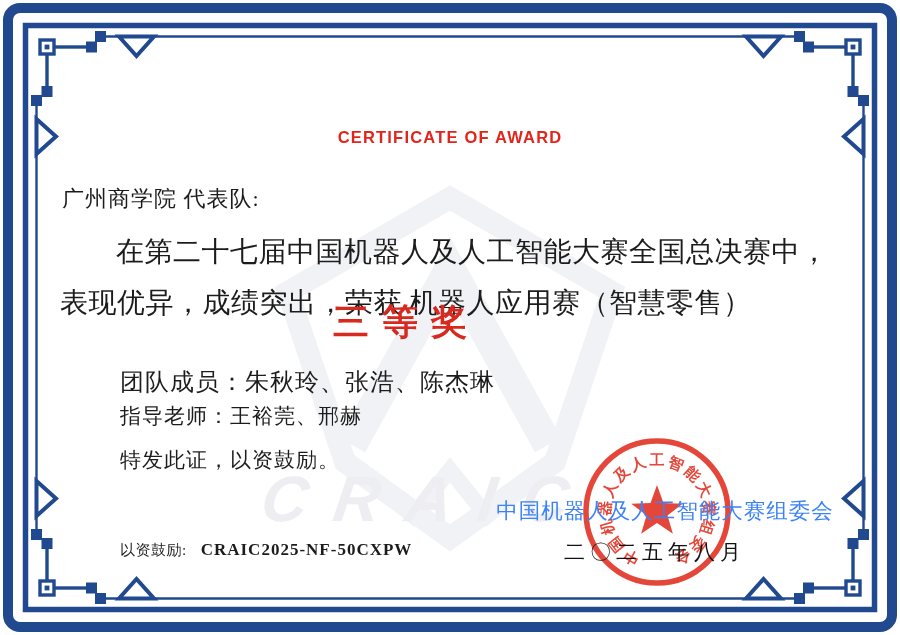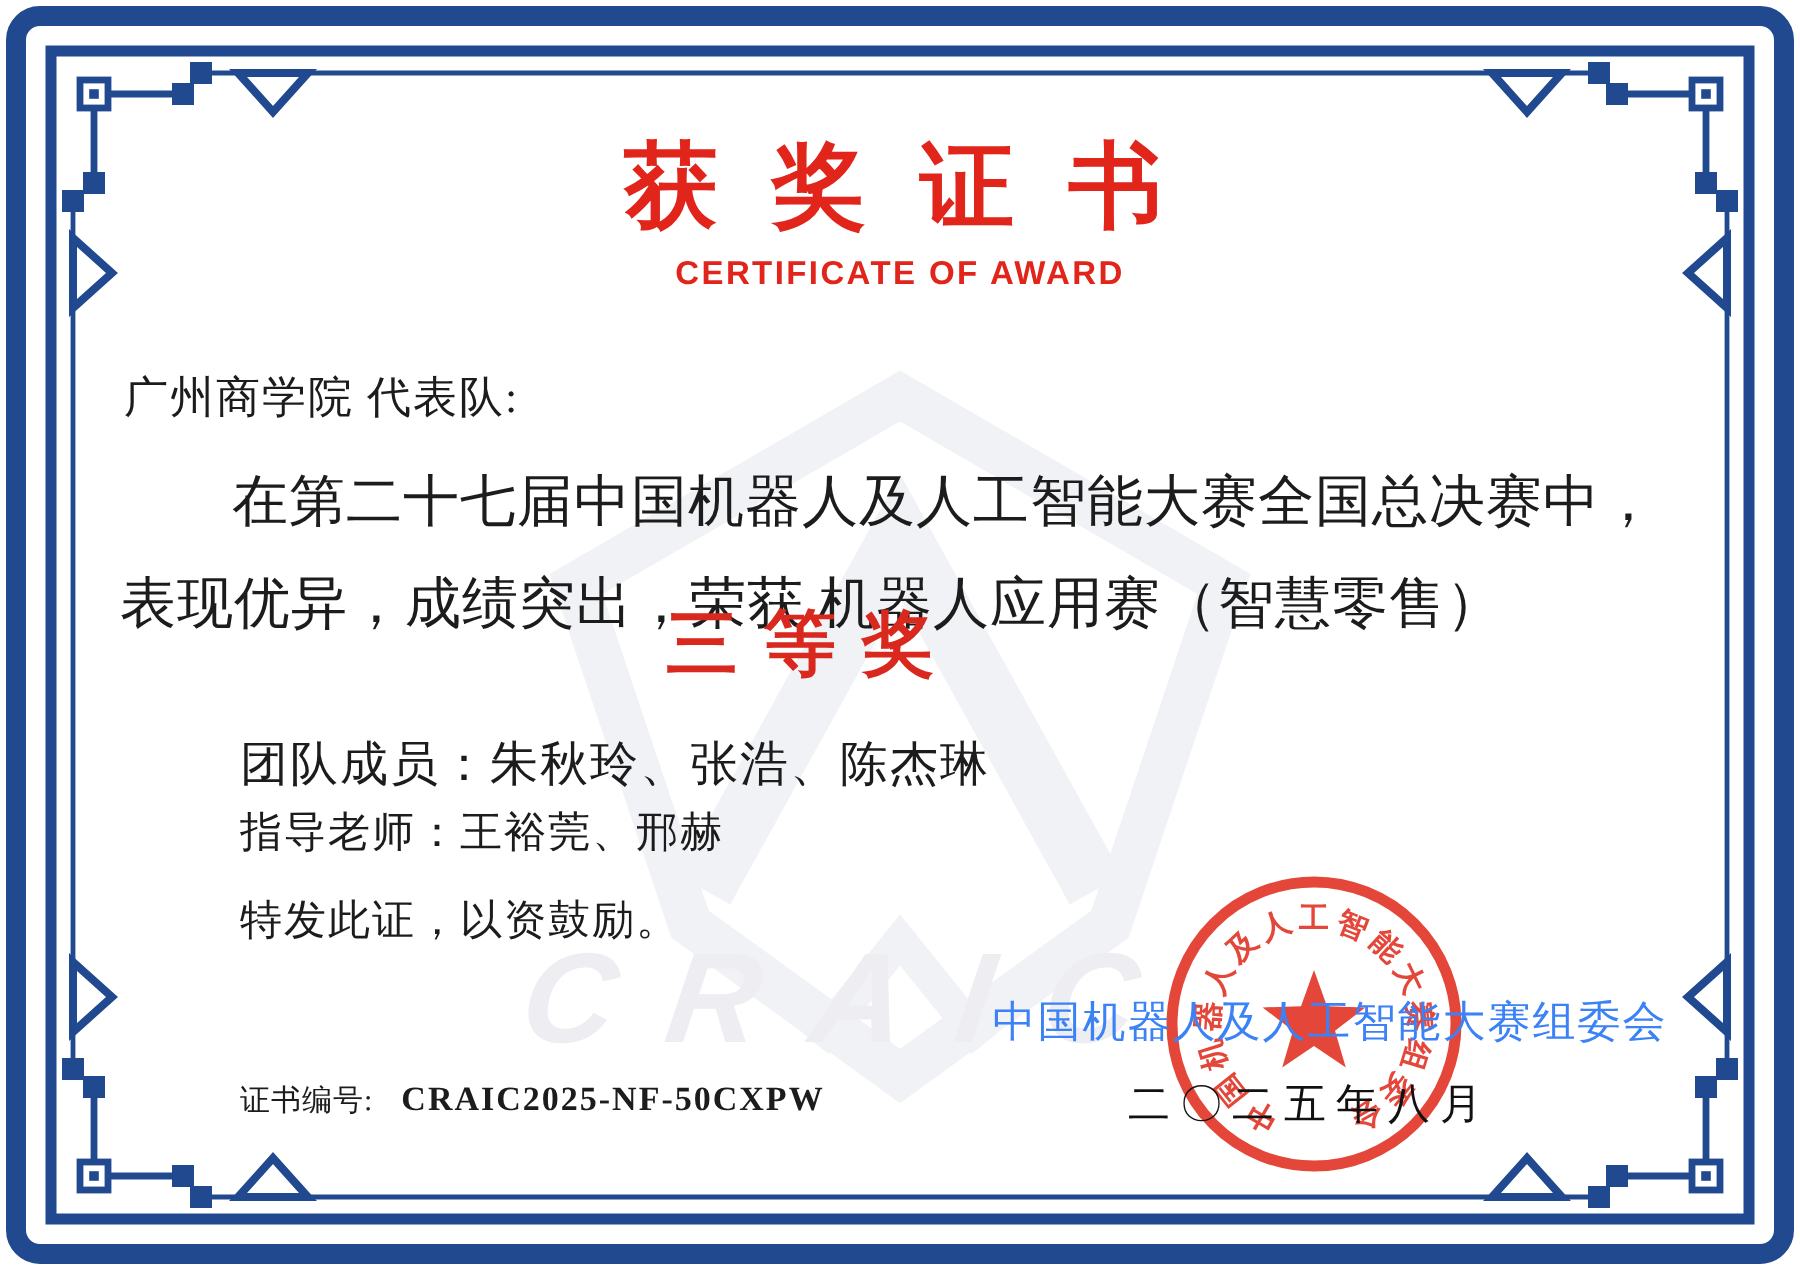--- a/index.html
+++ b/index.html
@@ -111,40 +111,39 @@
       <text transform="translate(80.0 28.0) rotate(0.0)" text-anchor="middle" dominant-baseline="central" fill="#e23a2c" font-size="15" font-weight="bold">工</text>
       <text transform="translate(99.0 31.6) rotate(21.4)" text-anchor="middle" dominant-baseline="central" fill="#e23a2c" font-size="15" font-weight="bold">智</text>
       <text transform="translate(115.4 41.9) rotate(42.9)" text-anchor="middle" dominant-baseline="central" fill="#e23a2c" font-size="15" font-weight="bold">能</text>
       <text transform="translate(126.9 57.4) rotate(64.3)" text-anchor="middle" dominant-baseline="central" fill="#e23a2c" font-size="15" font-weight="bold">大</text>
       <text transform="translate(131.9 76.1) rotate(85.7)" text-anchor="middle" dominant-baseline="central" fill="#e23a2c" font-size="15" font-weight="bold">赛</text>
       <text transform="translate(129.7 95.3) rotate(107.1)" text-anchor="middle" dominant-baseline="central" fill="#e23a2c" font-size="15" font-weight="bold">组</text>
       <text transform="translate(120.7 112.4) rotate(128.6)" text-anchor="middle" dominant-baseline="central" fill="#e23a2c" font-size="15" font-weight="bold">委</text>
       <text transform="translate(106.0 125.0) rotate(150.0)" text-anchor="middle" dominant-baseline="central" fill="#e23a2c" font-size="15" font-weight="bold">会</text>
     </svg>
 
-  <div class="abs text-layer cert-title">获 奖 证 书</div>
   <div class="abs text-layer cert-subtitle">CERTIFICATE OF AWARD</div>
 
   <div class="abs text-layer recipient">广州商学院 代表队:</div>
 
   <div class="abs text-layer body-para">在第二十七届中国机器人及人工智能大赛全国总决赛中，表现优异，成绩突出，荣获 机器人应用赛（智慧零售）</div>
 
   <div class="abs text-layer award">三等奖</div>
 
   <div class="abs text-layer team-line">
     <span>团队成员：</span><span>朱秋玲、张浩、陈杰琳</span>
   </div>
 
   <div class="abs text-layer advisor-line">
     <span>指导老师：</span><span>王裕莞、邢赫</span>
   </div>
 
   <div class="abs text-layer issue-line">特发此证，以资鼓励。</div>
 
   <div class="abs text-layer certno">
-    <span>证书编号:</span><span class="no-value">CRAIC2025-NF-50CXPW</span>
+    <span>以资鼓励:</span><span class="no-value">CRAIC2025-NF-50CXPW</span>
   </div>
 
   <div class="abs text-layer org-sign">中国机器人及人工智能大赛组委会</div>
 
   <div class="abs text-layer issue-date">二〇二五年八月</div>
 
 </div>
 
 </body></html>

